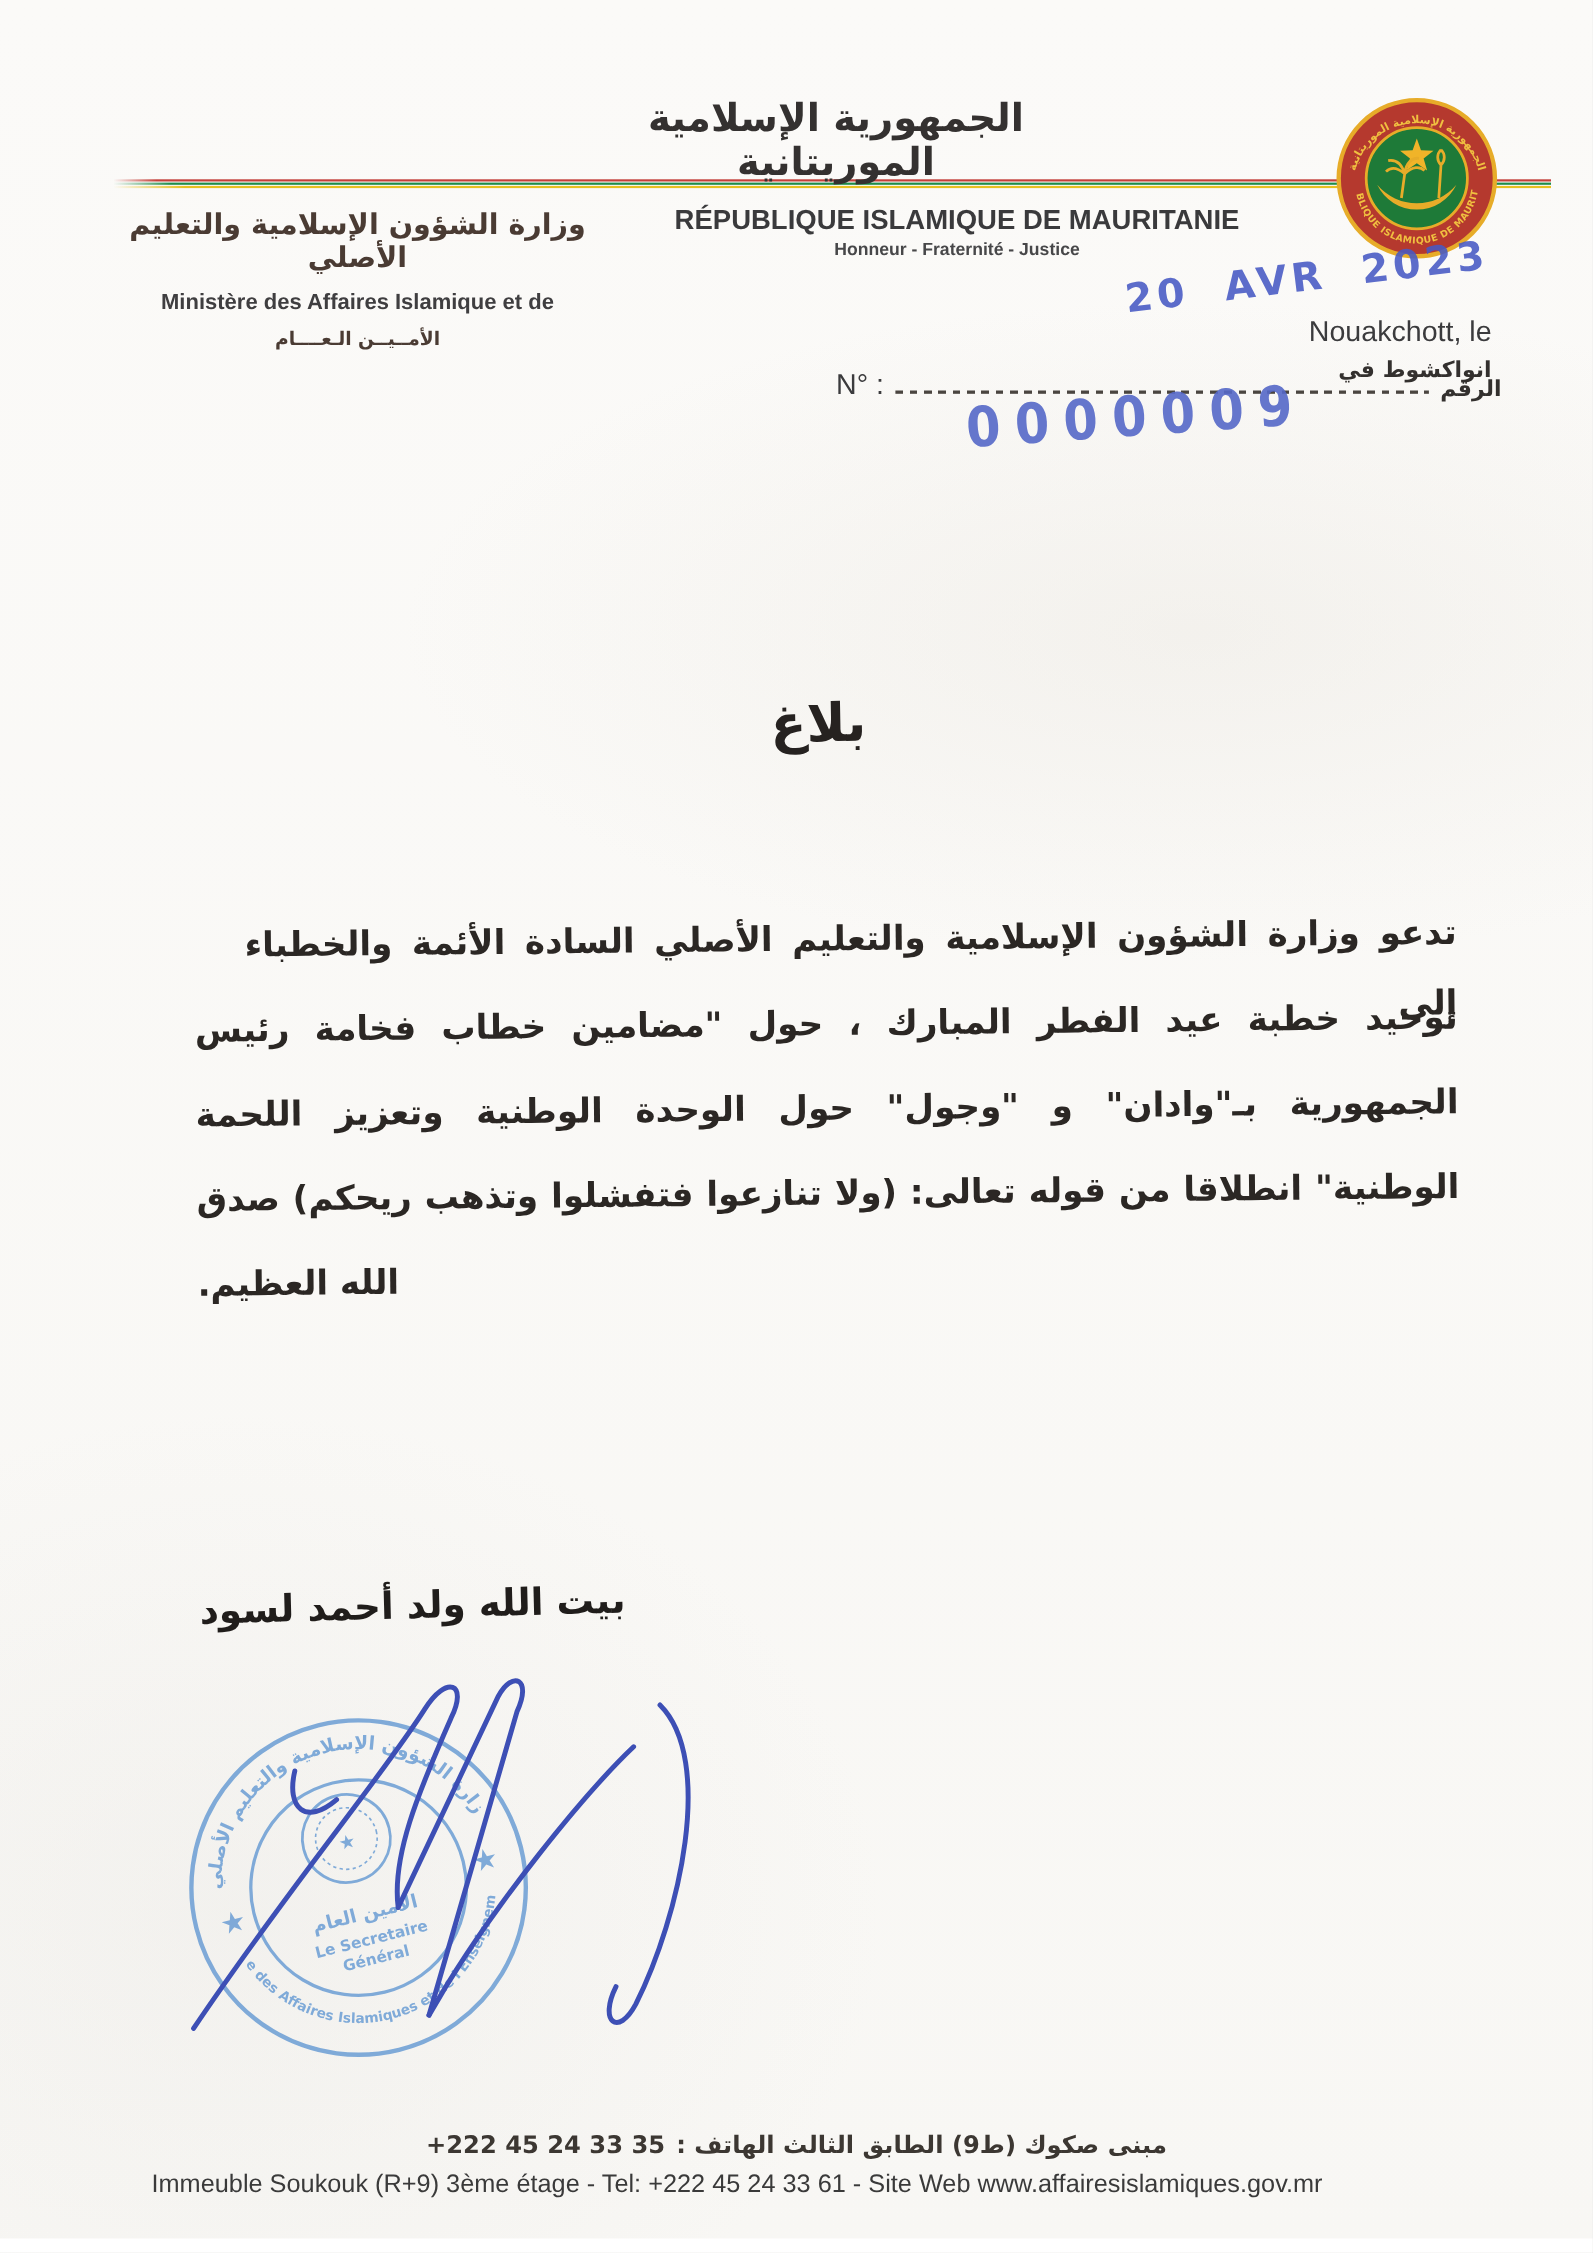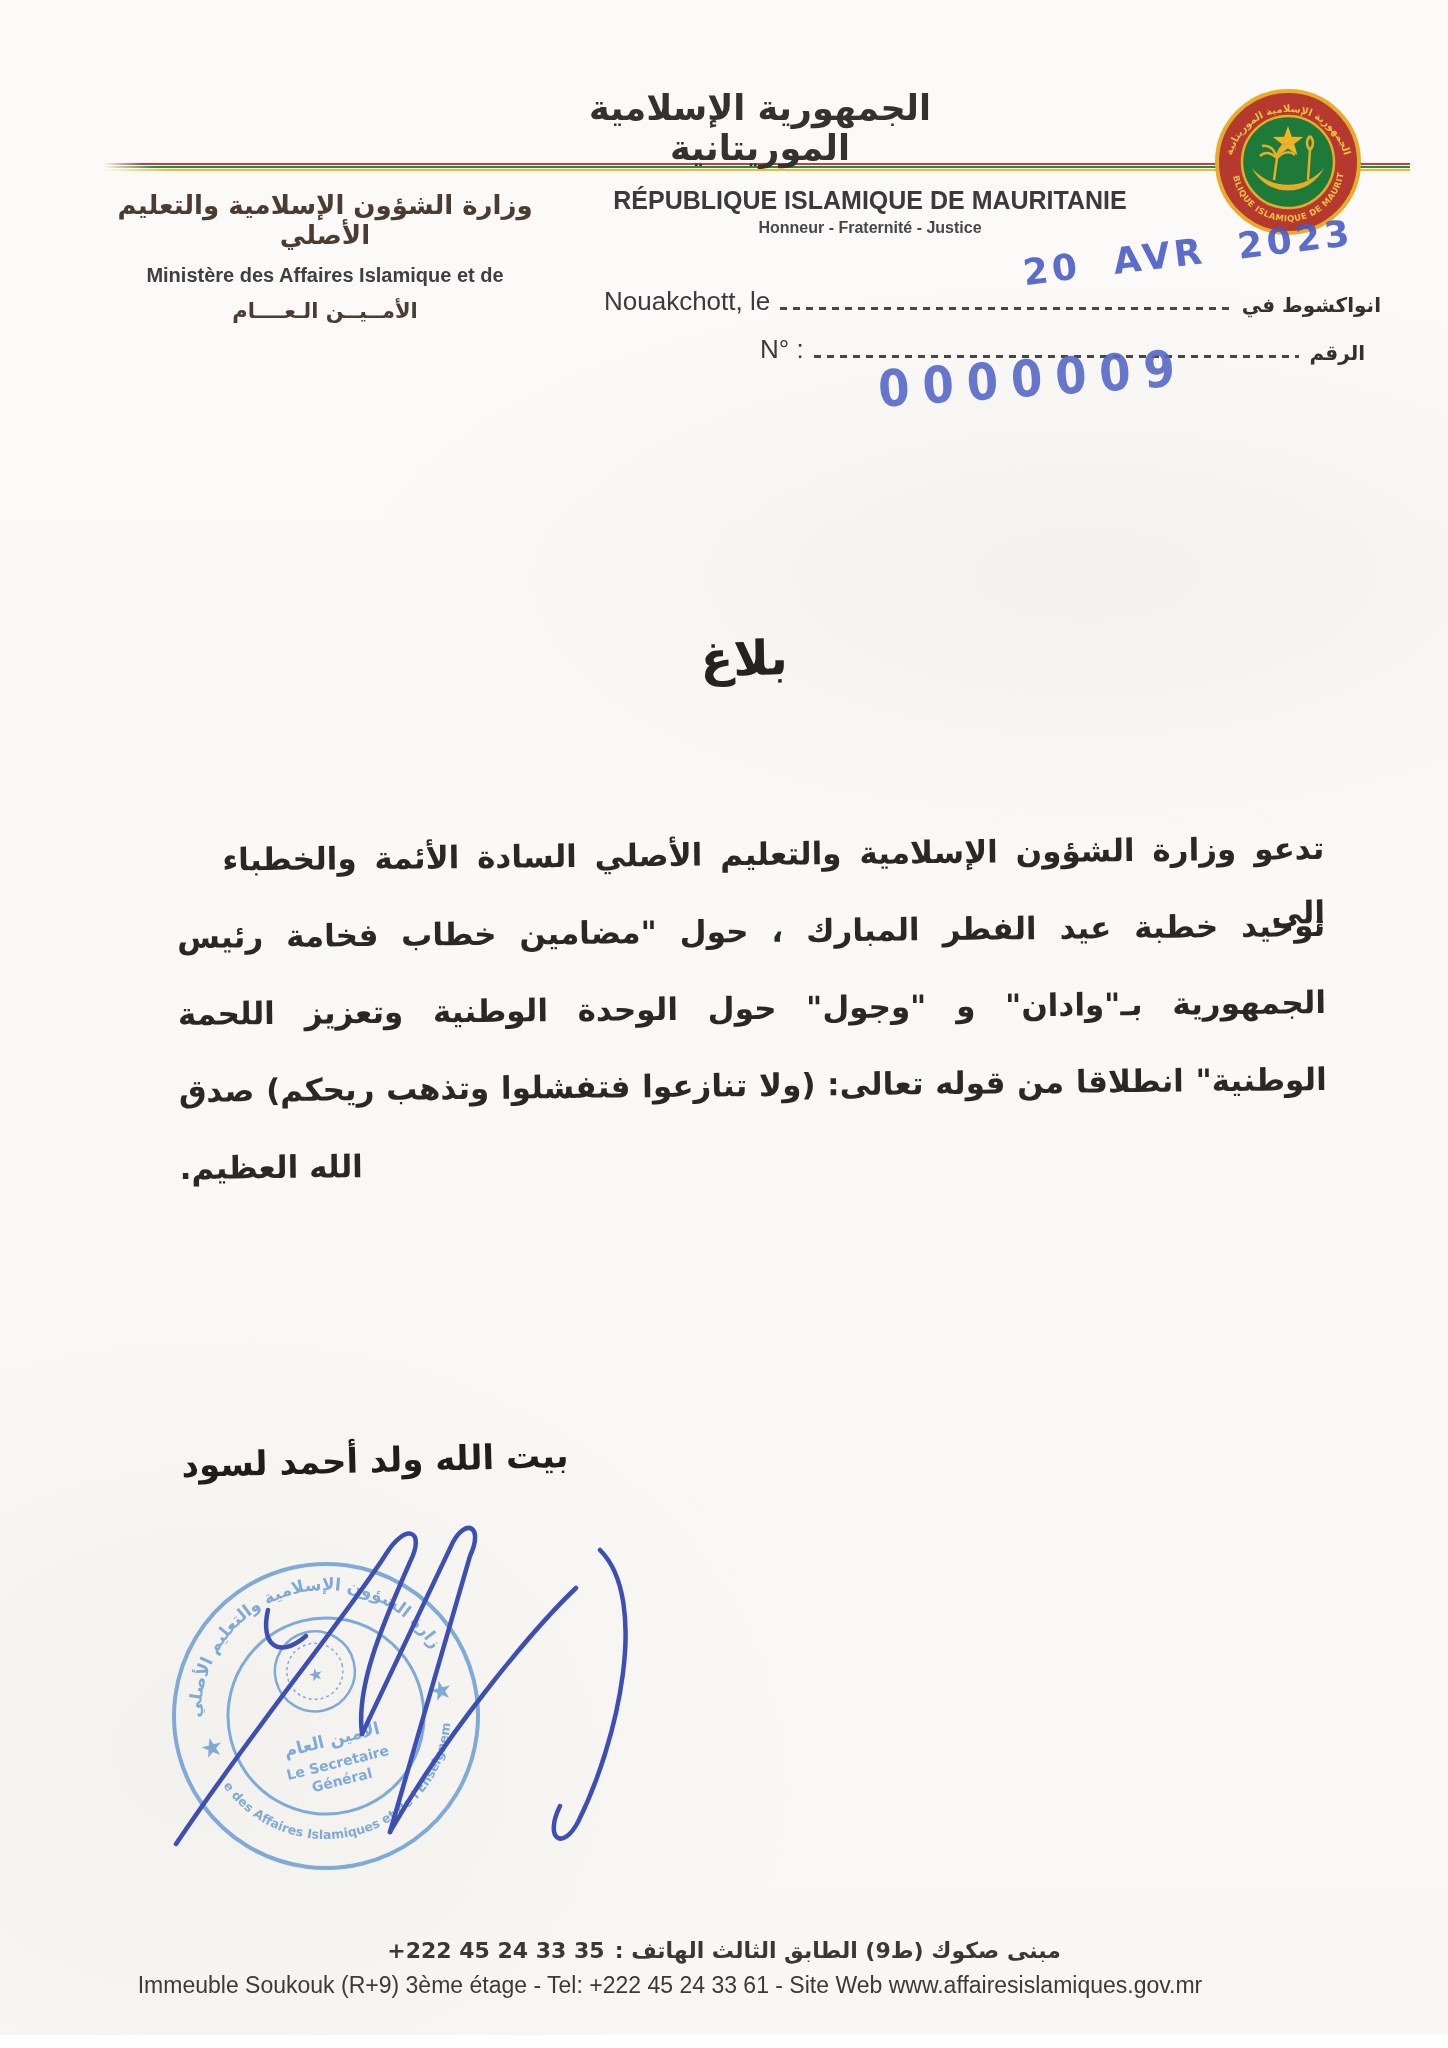--- a/index.html
+++ b/index.html
@@ -17,36 +17,36 @@
   
   .tricolor{position:absolute;left:103px;top:163px;width:1307px;height:8px;}
   .tricolor .stripe{height:2px;margin-bottom:1px;}
   .tricolor .red{background:linear-gradient(90deg,rgba(196,64,58,0) 0,#c4403a 3%,#c4403a 100%);}
   .tricolor .green{background:linear-gradient(90deg,rgba(30,140,74,0) 0,#1e8c4a 4%,#1e8c4a 100%);}
   .tricolor .yellow{background:linear-gradient(90deg,rgba(232,192,32,0) 0,#e8c020 5%,#e8c020 100%);}
 
   .hdr-left{position:absolute;left:85px;top:190px;width:480px;text-align:center;}
   .hdr-left .ar-ministry{font-size:26px;font-weight:700;color:#4a3b33;direction:rtl;}
   .hdr-left .fr-ministry{font-family:Liberation Sans, sans-serif;font-size:20px;font-weight:700;color:#3f3e40;line-height:35px;margin-top:8px;}
-  .hdr-left .ar-secretary{font-size:21px;font-weight:700;color:#4a3b33;margin-top:6px;direction:rtl;}
+  .hdr-left .ar-secretary{font-size:17px;font-weight:700;color:#4a3b33;margin-top:6px;direction:rtl;}
   .hdr-left .fr-secretary{font-family:"Liberation Sans",sans-serif;font-size:27px;font-weight:700;color:#343436;margin-top:4px;text-decoration:underline;text-underline-offset:5px;}
 
   .hdr-rep-ar{position:absolute;left:530px;top:88px;width:460px;text-align:center;font-size:35px;font-weight:700;color:#343130;direction:rtl;}
   .hdr-motto-ar{position:absolute;left:530px;top:132px;width:460px;text-align:center;font-size:23px;font-weight:700;color:#3a3735;direction:rtl;}
   .hdr-rep-fr{position:absolute;left:580px;top:186px;width:580px;text-align:center;font-family:"Liberation Sans",sans-serif;font-size:25px;font-weight:700;color:#3a3a3c;}
   .hdr-motto-fr{position:absolute;left:580px;top:219px;width:580px;text-align:center;font-family:"Liberation Sans",sans-serif;font-size:16px;font-weight:700;color:#474749;}
 
   .date-stamp{position:absolute;left:1022px;top:232px;transform:rotate(-7deg);
     font-size:36px;font-weight:700;color:#4759c4;letter-spacing:4px;word-spacing:16px;opacity:.88;}
   .meta-row{position:absolute;display:flex;align-items:flex-end;}
   .meta-row .fr-label{font-family:"Liberation Sans",sans-serif;font-size:26px;color:#3b3b3d;white-space:nowrap;}
   .meta-row .dots{flex:1;height:3px;margin:0 10px 7px 10px;
     background-image:repeating-linear-gradient(90deg,#4a4540 0 7px,rgba(0,0,0,0) 7px 13px);}
   .meta-row .ar-label{font-size:20px;font-weight:700;color:#33302e;white-space:nowrap;direction:rtl;}
-  .row-place{left:604px;top:286px;width:777px;}
+  .row-place{left:579px;top:286px;width:777px;flex-direction:column;}
   .row-number{left:760px;top:334px;width:605px;}
   .number-stamp{position:absolute;left:878px;top:352px;transform:rotate(-4deg) scaleY(1.12);
     font-size:45px;font-weight:700;color:#5669c8;letter-spacing:13px;opacity:.9;}
 
   .emblem{position:absolute;left:1214px;top:88px;width:148px;height:148px;}
 
   
   .doc-title{position:absolute;left:574px;top:630px;width:340px;text-align:center;
     font-size:48px;font-weight:700;color:#262220;transform:rotate(-1deg);direction:rtl;}
   .body-block{position:absolute;left:178px;top:822px;width:1148px;transform:rotate(-.6deg);}

